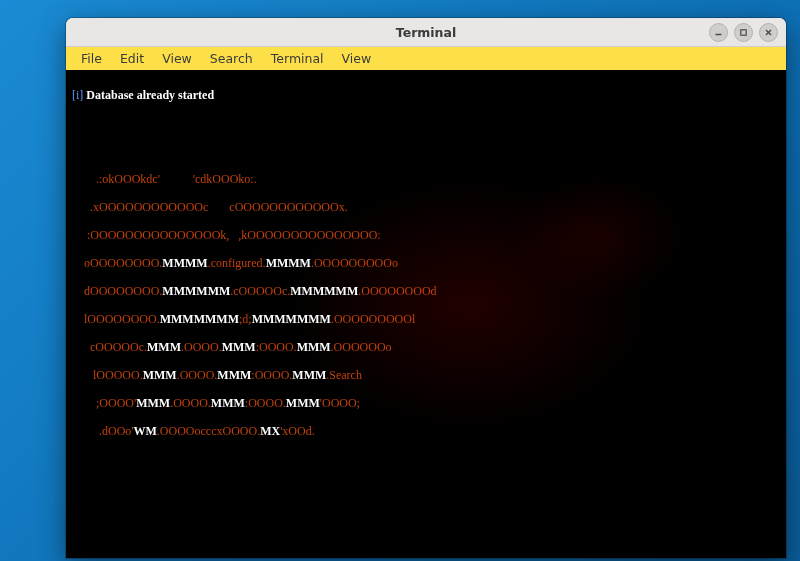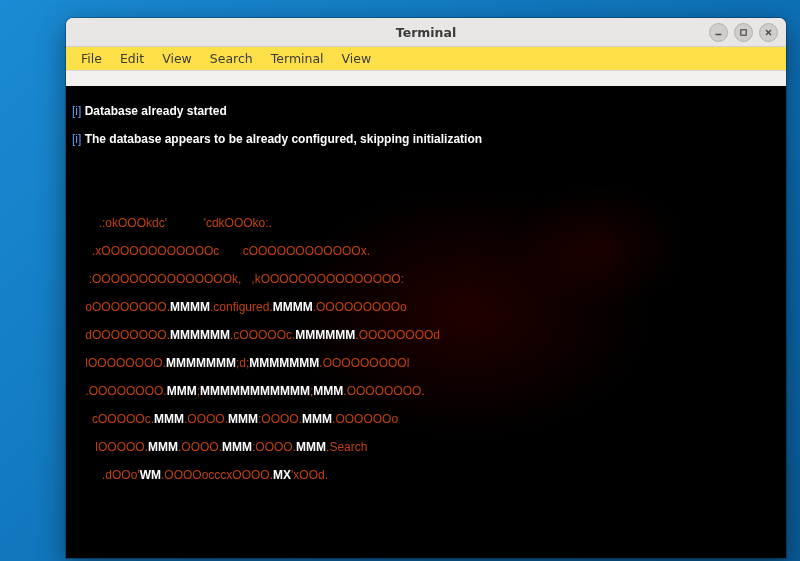--- a/index.html
+++ b/index.html
@@ -23,24 +23,23 @@
   .winbtn{width:17px;height:17px;border-radius:50%;background:#cfcecb;
     border:1px solid #b3b2ae;display:flex;align-items:center;justify-content:center;
     font-size:11px;color:#4a4a47;cursor:pointer;line-height:17px}
   .winbtn svg{display:block}
   .menubar{height:23px;background:#fde047;display:flex;align-items:center;
     padding:0 6px;border-bottom:1px solid #d6d5d3}
   .menubar span{padding:2px 9px;font-size:12.5px;color:#3b3b3b;cursor:pointer}
   .term{
     position:absolute;left:0;right:0;top:52px;bottom:0;
     background:#000;color:#e6e6e6;
-    font-family:Liberation Sans, sans-serif;
+    font-family:Liberation Serif, serif;
     font-size:12px;line-height:14px;padding:4px 6px;white-space:pre;
     overflow:hidden;
-    margin-top:16px;
   }
   .term::before{
     content:"";position:absolute;inset:0;
     background:
       radial-gradient(ellipse 260px 180px at 56% 48%, rgba(60,0,0,.55), rgba(0,0,0,0) 70%),
       radial-gradient(ellipse 120px 86px at 74% 34%, rgba(60,0,0,.4), rgba(0,0,0,0) 72%);
     pointer-events:none;
   }
   .term > *{position:relative;z-index:1}
   .bl{color:#5f9dff}
@@ -79,32 +78,31 @@
     <span>File</span>
     <span>Edit</span>
     <span>View</span>
     <span>Search</span>
     <span>Terminal</span>
     <span>View</span>
   </div>
 
   <div class="term">
 <div><span class="bl">[i] </span><span class="wh">Database already started</span></div>
-<div><span class="bl">[i] </span><span class="wh">The database appears to be already configured, skipping initialization</span></div>
 <div> </div>
 <div> </div>
 <div class="br">        .:okOOOkdc'           'cdkOOOko:.</div>
 <div class="br">      .xOOOOOOOOOOOOc       cOOOOOOOOOOOOx.</div>
 <div class="br">     :OOOOOOOOOOOOOOOk,   ,kOOOOOOOOOOOOOOO:</div>
 <div><span class="br">    oOOOOOOOO.</span><span class="wh">MMMM</span><span class="br">.configured.</span><span class="wh">MMMM</span><span class="br">.OOOOOOOOOo</span></div>
 <div><span class="br">    dOOOOOOOO.</span><span class="wh">MMMMMM</span><span class="br">.cOOOOOc.</span><span class="wh">MMMMMM</span><span class="br">.OOOOOOOOd</span></div>
 <div><span class="br">    lOOOOOOOO.</span><span class="wh">MMMMMMM</span><span class="br">;d;</span><span class="wh">MMMMMMM</span><span class="br">.OOOOOOOOOl</span></div>
-<div><span class="br">    .OOOOOOOO.</span><span class="wh">MMM</span><span class="br">;</span><span class="wh">MMMMMMMMMMM</span><span class="br">;</span><span class="wh">MMM</span><span class="br">.OOOOOOOO.</span></div>
 <div><span class="br">      cOOOOOc.</span><span class="wh">MMM</span><span class="br">.OOOO.</span><span class="wh">MMM</span><span class="br">:OOOO.</span><span class="wh">MMM</span><span class="br">.OOOOOOo</span></div>
 <div><span class="br">       lOOOOO.</span><span class="wh">MMM</span><span class="br">.OOOO.</span><span class="wh">MMM</span><span class="br">:OOOO.</span><span class="wh">MMM</span><span class="br">.Search</span></div>
+<div><span class="br">        ;OOOO'</span><span class="wh">MMM</span><span class="br">.OOOO.</span><span class="wh">MMM</span><span class="br">:OOOO.</span><span class="wh">MMM</span><span class="br">'OOOO;</span></div>
 <div><span class="br">         .dOOo'</span><span class="wh">WM</span><span class="br">.OOOOocccxOOOO.</span><span class="wh">MX</span><span class="br">'xOOd.</span></div>
 
 
 
 
 
 
 
 
 

